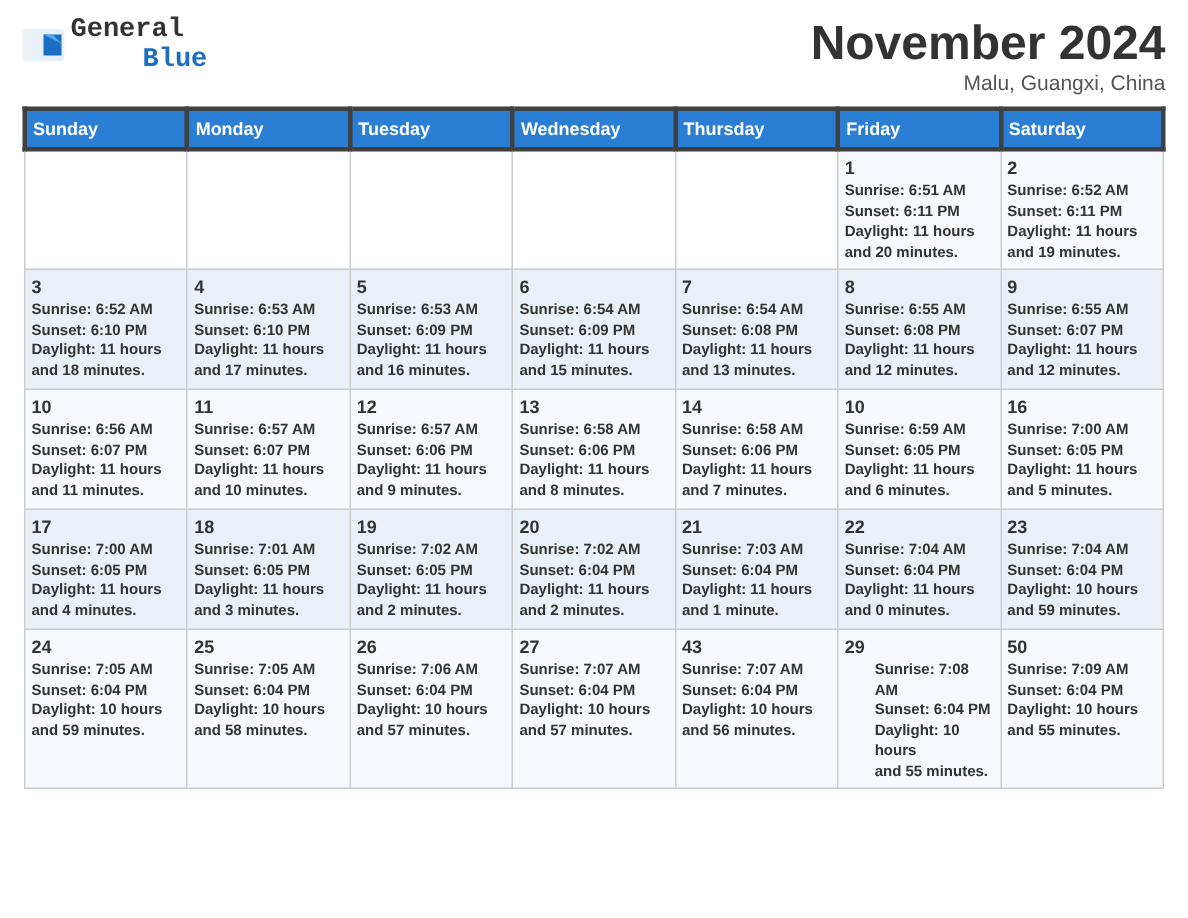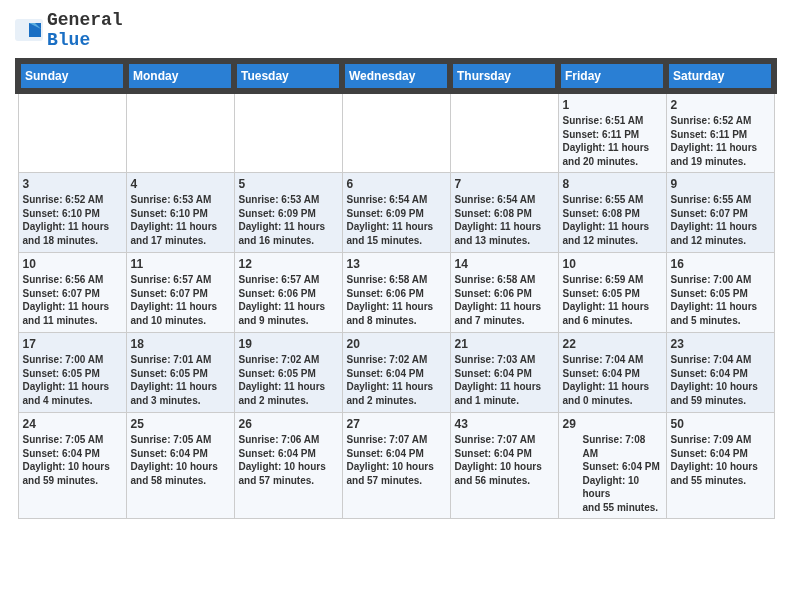--- a/index.html
+++ b/index.html
@@ -43,21 +43,21 @@
       border-collapse: collapse;
       table-layout: fixed;
     }
     thead tr th {
       background-color: #2a7fd4;
       color: #fff;
       font-size: 12px;
       font-weight: bold;
       padding: 5px 4px;
       text-align: left;
-      border: 6px solid #404040;
+      border: 3px solid #404040;
     }
     tbody tr td {
       vertical-align: top;
       font-size: 10px;
       color: #333;
       padding: 4px 4px;
       border: 1px solid #ccc;
       height: 80px;
       background: #fff;
     }
@@ -88,22 +88,26 @@
 
 <div class="header">
   <div class="logo">
     <svg class="logo-icon" viewBox="0 0 28 22" xmlns="http://www.w3.org/2000/svg">
       <rect x="0" y="0" width="28" height="22" rx="3" fill="#e8f0f8"></rect>
       <polygon points="14,4 26,4 26,18 14,18" fill="#1a6fc4"></polygon>
       <polygon points="14,4 20,4 26,10" fill="#5aade0"></polygon>
     </svg>
     <div>
       <span style="font-size:18px;font-weight:bold;color:#333;">General</span><br>
-      <span style="font-size:18px;font-weight:bold;color:#1a6fc4;">Blue</span>
+      <span style="font-size:18px;font-weight:bold;color:#1a6fc4;margin-left:48px;">Blue</span>
     </div>
+  </div>
+  <div class="title-block">
+    <div class="month-title">November 2024</div>
+    <div class="location-title">Malu, Guangxi, China</div>
   </div>
 </div>
 
 <table>
   <thead>
     <tr>
     <th>Sunday</th>
         <th>Monday</th>
         <th>Tuesday</th>
         <th>Wednesday</th>

